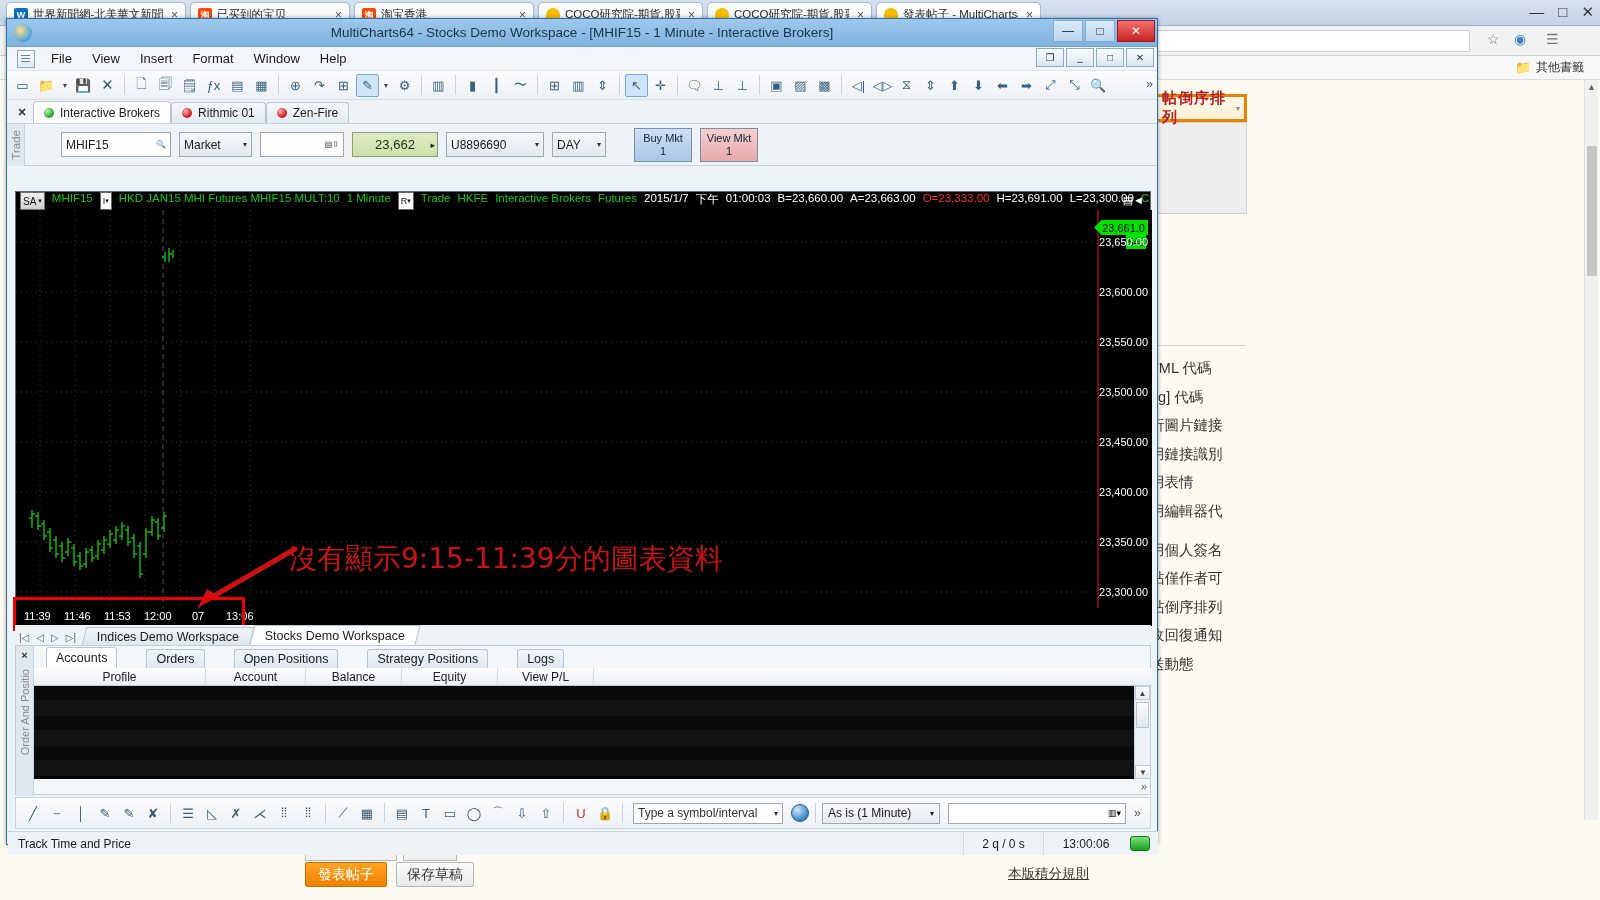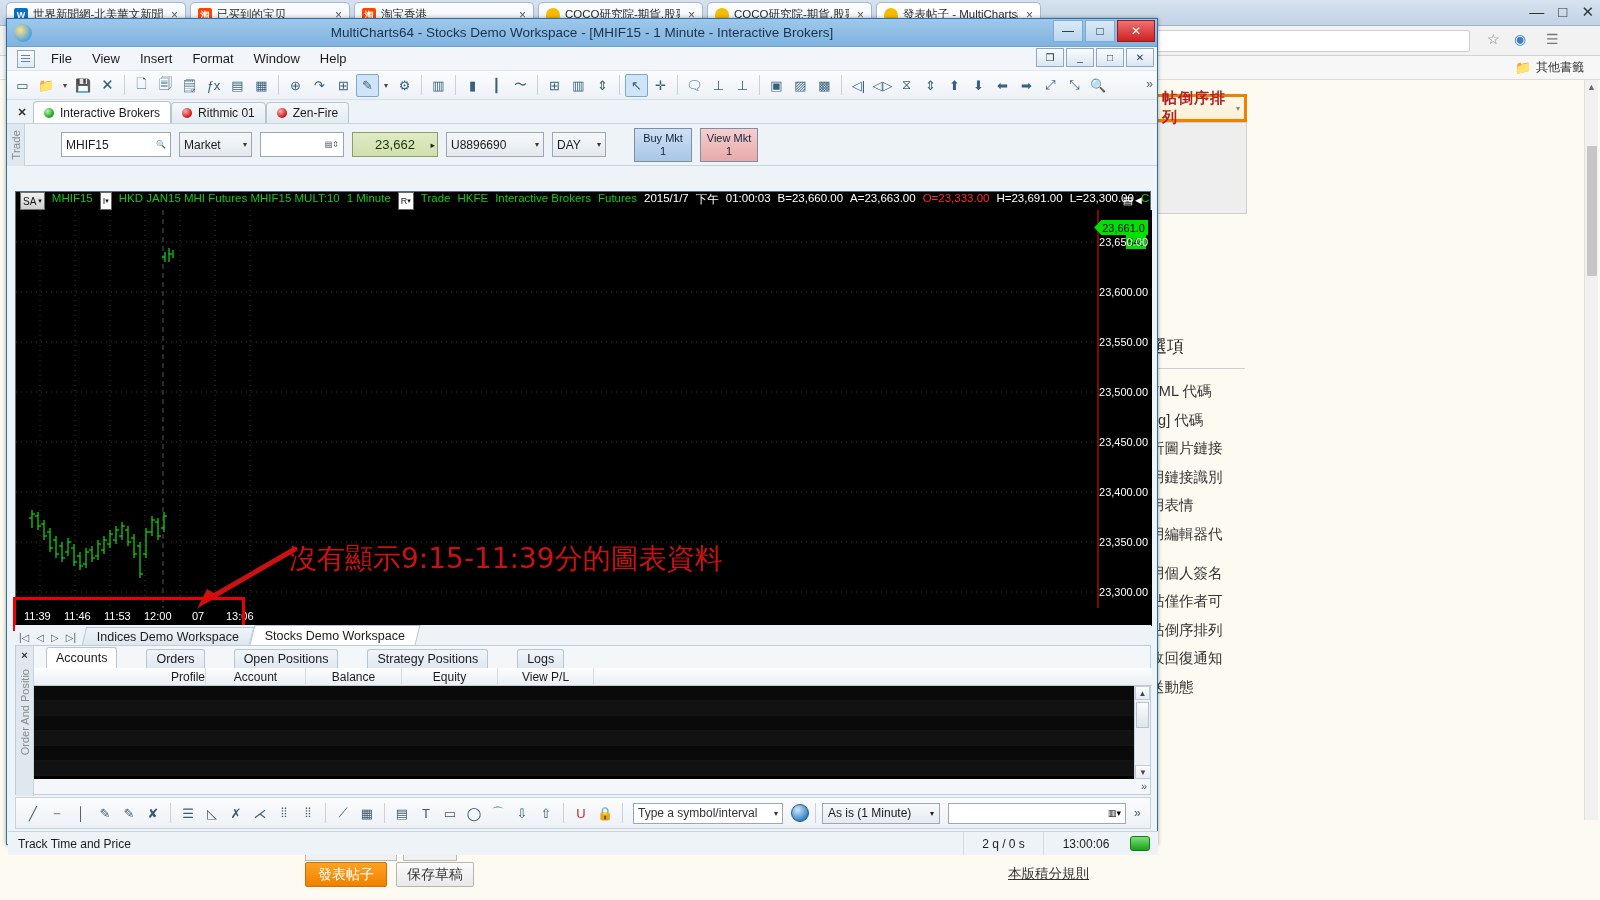--- a/index.html
+++ b/index.html
@@ -459,21 +459,20 @@
   <div id="browser-content">
     <div id="qnav-wrap">
       <div id="qnav">
         <span class="qlab">帖倒序排列</span>
         <span class="qarr">▾</span>
       </div>
       <div id="qnav-panel"></div>
     </div>
 
     <div id="opt-section">
-      <div id="opt-title">選項</div>
       <div id="opt-rule"></div>
       <div class="opt-item">TML 代碼</div>
       <div class="opt-item">ng] 代碼</div>
       <div class="opt-item">析圖片鏈接</div>
       <div class="opt-item">用鏈接識別</div>
       <div class="opt-item">用表情</div>
       <div class="opt-item">用編輯器代</div>
       <div class="opt-gap"></div>
       <div class="opt-item">用個人簽名</div>
       <div class="opt-item">帖僅作者可</div>
@@ -843,21 +842,21 @@
         <span>Open Positions</span>
       </div>
       <div class="atab">
         <span>Strategy Positions</span>
       </div>
       <div class="atab">
         <span>Logs</span>
       </div>
     </div>
     <div id="acct-head">
-      <div class="hcell" style="width:172px;text-align:right;">Profile</div>
+      <div class="hcell" style="width:172px;">Profile</div>
       <div class="hcell" style="width:100px;">Account</div>
       <div class="hcell" style="width:96px;">Balance</div>
       <div class="hcell" style="width:96px;">Equity</div>
       <div class="hcell" style="width:96px;">View P/L</div>
       <div class="hcell" style="width:558px;border-right:none;"></div>
     </div>
     <div id="acct-body">
       <div class="row-dark"></div>
       <div class="row-dark"></div>
       <div class="row-dark"></div>

